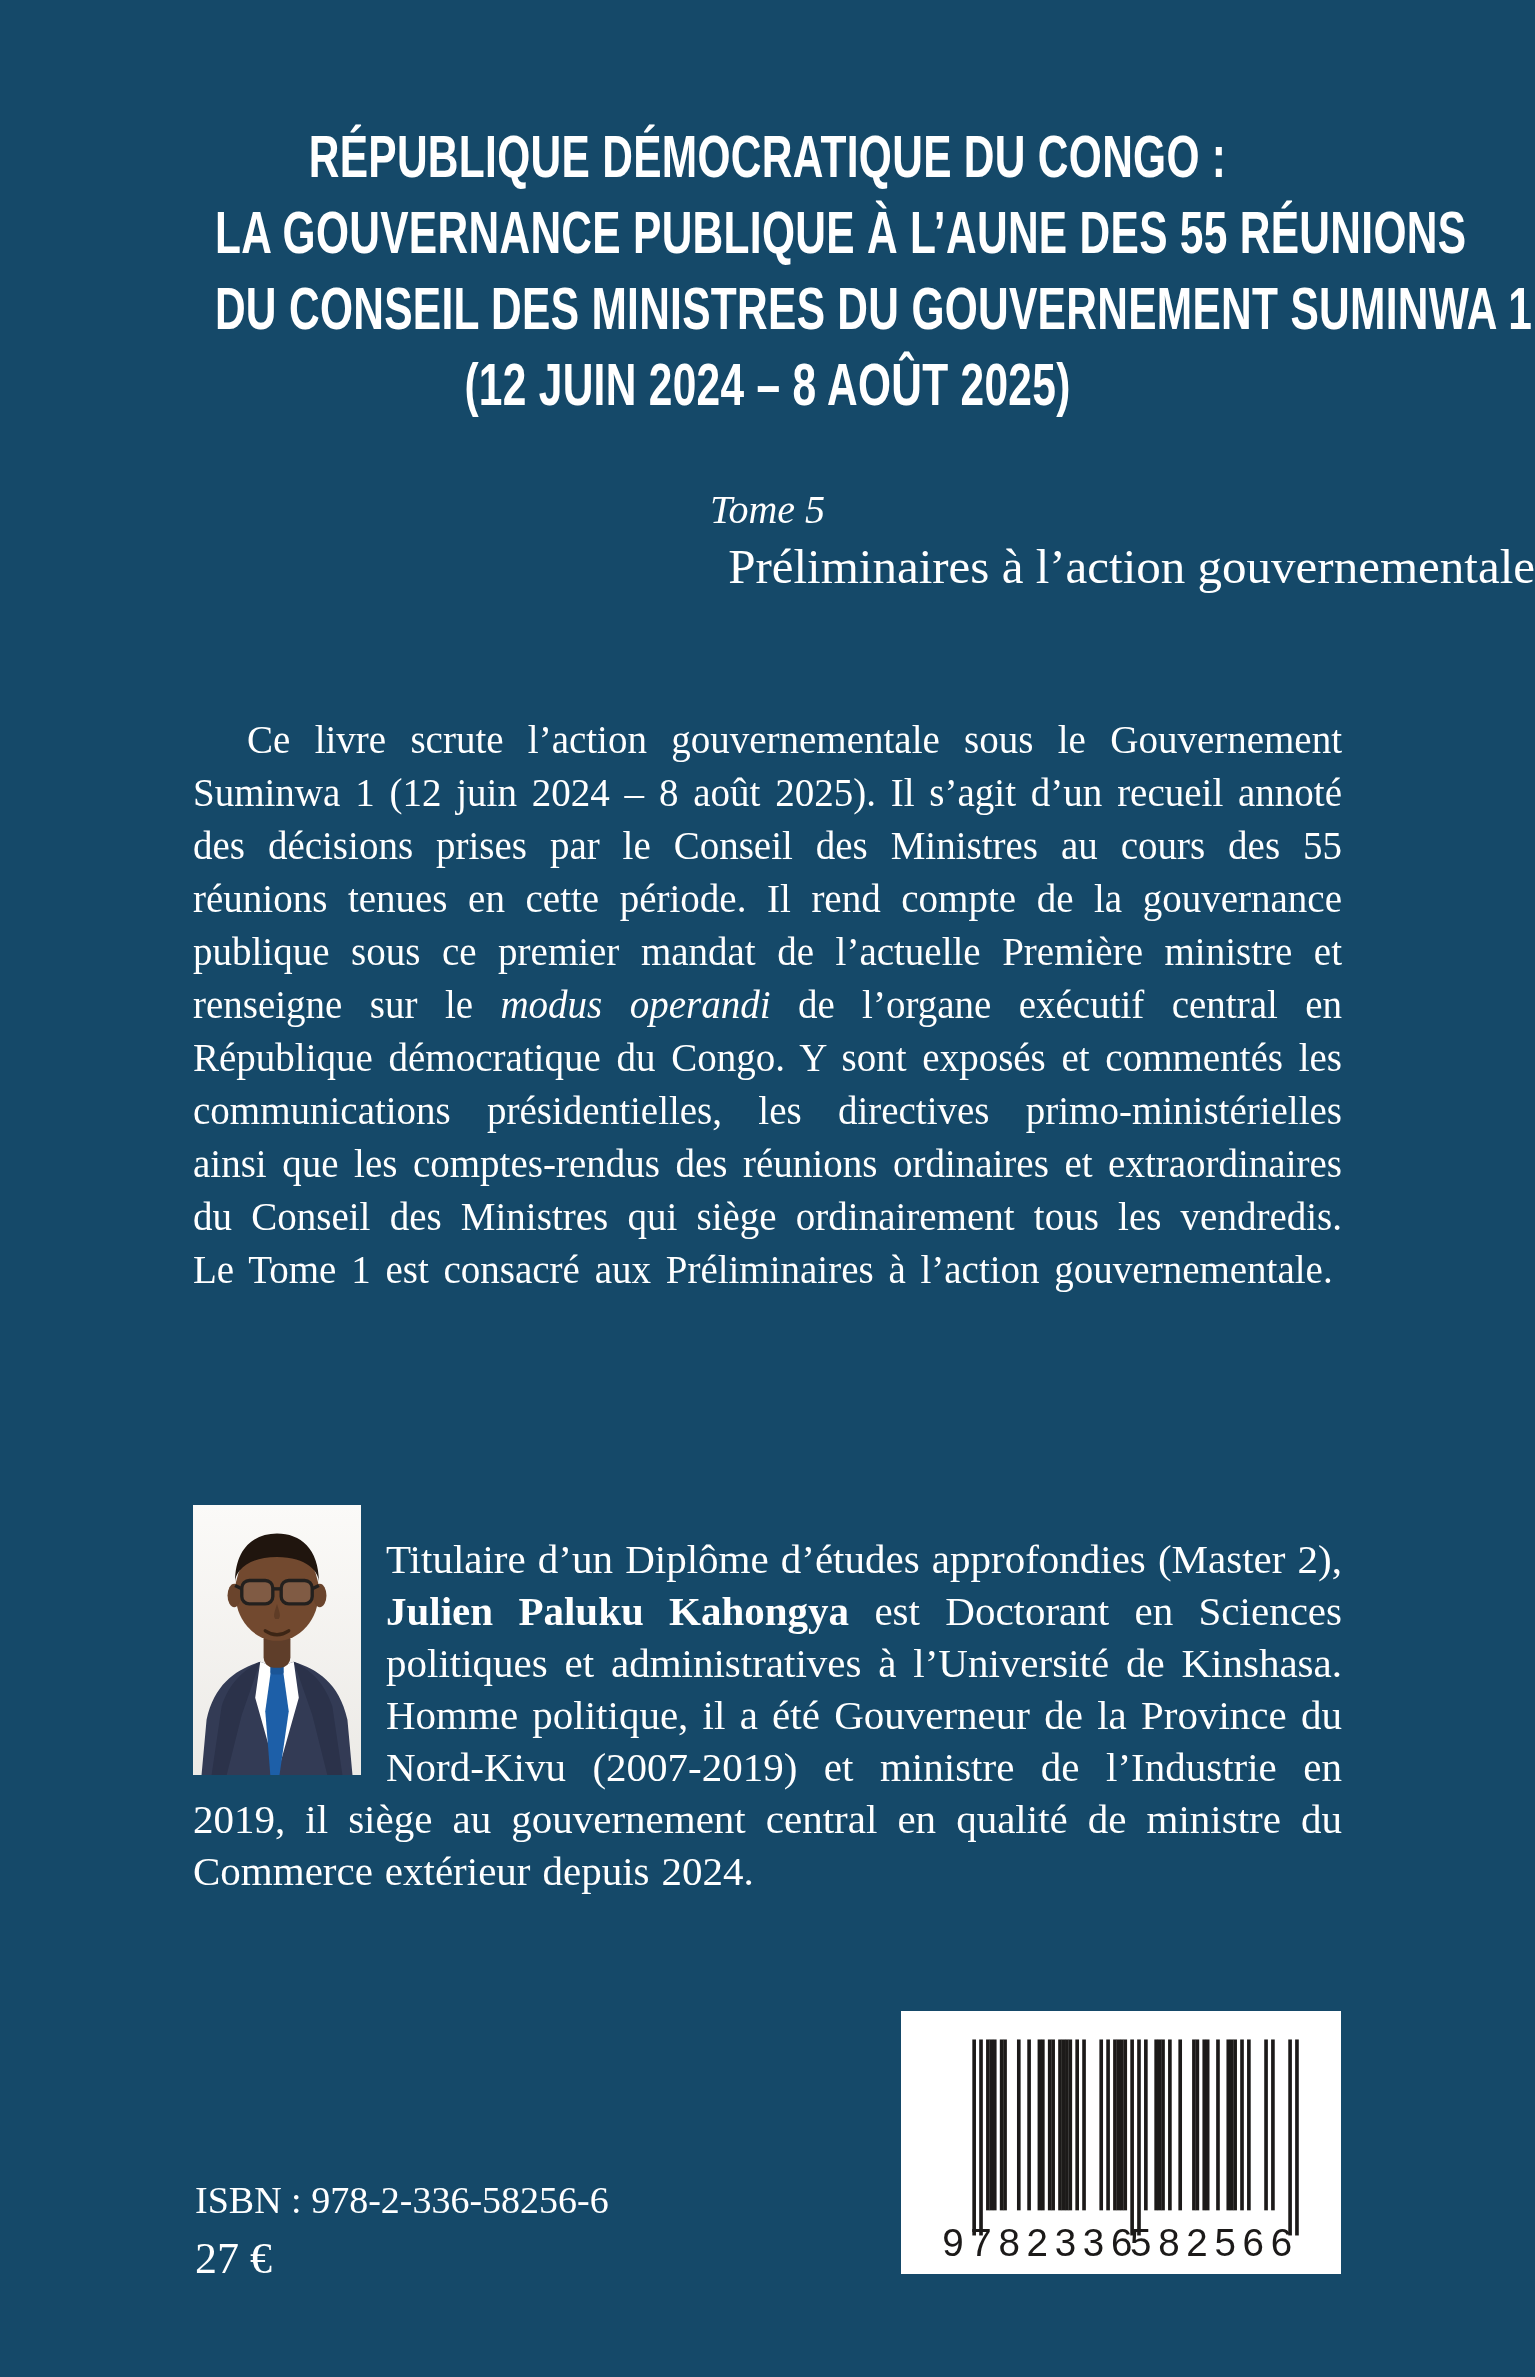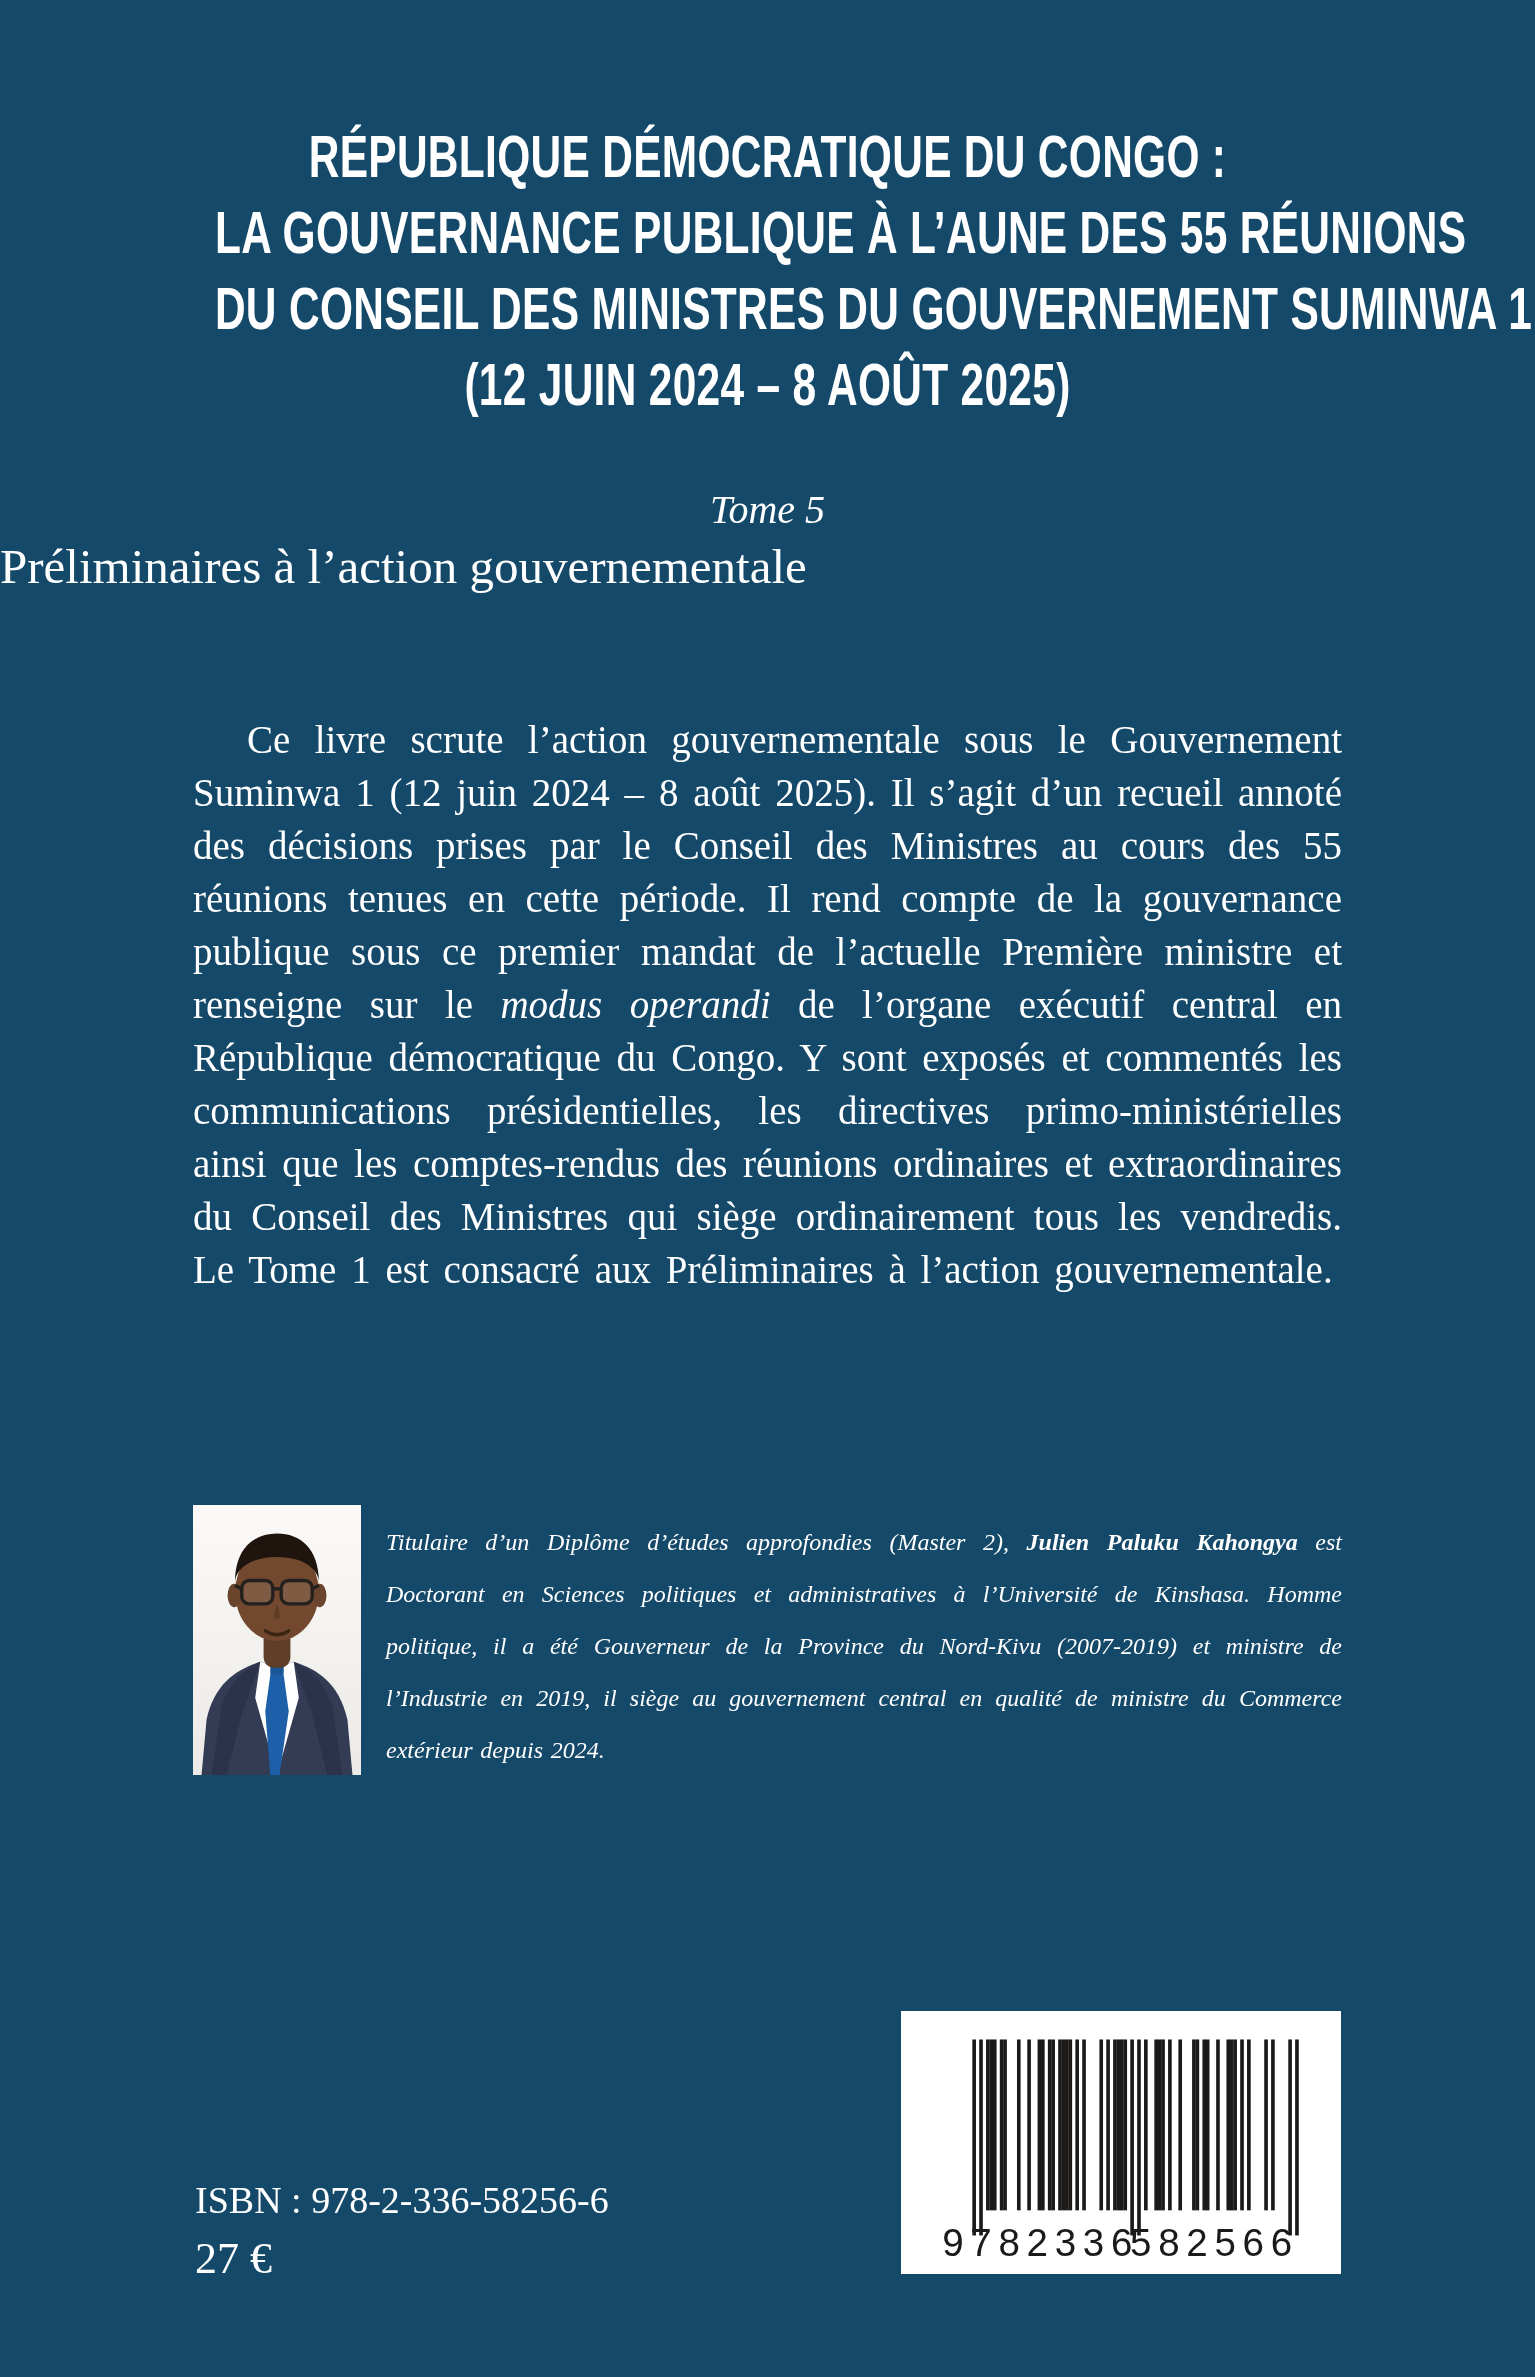--- a/index.html
+++ b/index.html
@@ -18,38 +18,38 @@
     transform:scaleX(0.72); transform-origin:50% 0;
     letter-spacing:0.4px; white-space:nowrap;
   }
   
   .tome {
     position:absolute; top:487px; left:0; width:100%;
     text-align:center; font-style:italic; font-size:40px; line-height:45px;
   }
   .subtitle {
     position:absolute; top:539px; left:0; width:100%;
-    text-align:left; font-size:49px; line-height:55px;
+    text-align:right; font-size:49px; line-height:55px;
   }
   
   .synopsis {
     position:absolute; top:674px; left:193px; width:1149px;
     font-size:39px; line-height:53px; text-align:justify;
     text-indent:54px; word-spacing:5px;
   }
   .synopsis em { font-style:italic; }
   
   .bio-section { position:absolute; top:1492px; left:193px; width:1149px; }
   .photo-frame {
     float:left; width:168px; height:270px;
     margin:13.4px 25px 5px 0; background:#f6f4f1;
   }
   .photo-frame svg { display:block; width:168px; height:270px; }
   .bio-text {
-    font-style:italic; font-size:24px; line-height:52px;
+    font-size:41px; line-height:52px;
     text-align:justify; word-spacing:1.7px;
   }
   .bio-text strong { font-weight:bold; }
   
   .isbn  { position:absolute; left:195px; top:2178px; font-size:38px; }
   .price { position:absolute; left:195px; top:2233px; font-size:44px; }
   .barcode-box {
     position:absolute; left:901px; top:2011px; width:440px; height:263px;
     background:#ffffff;
   }

